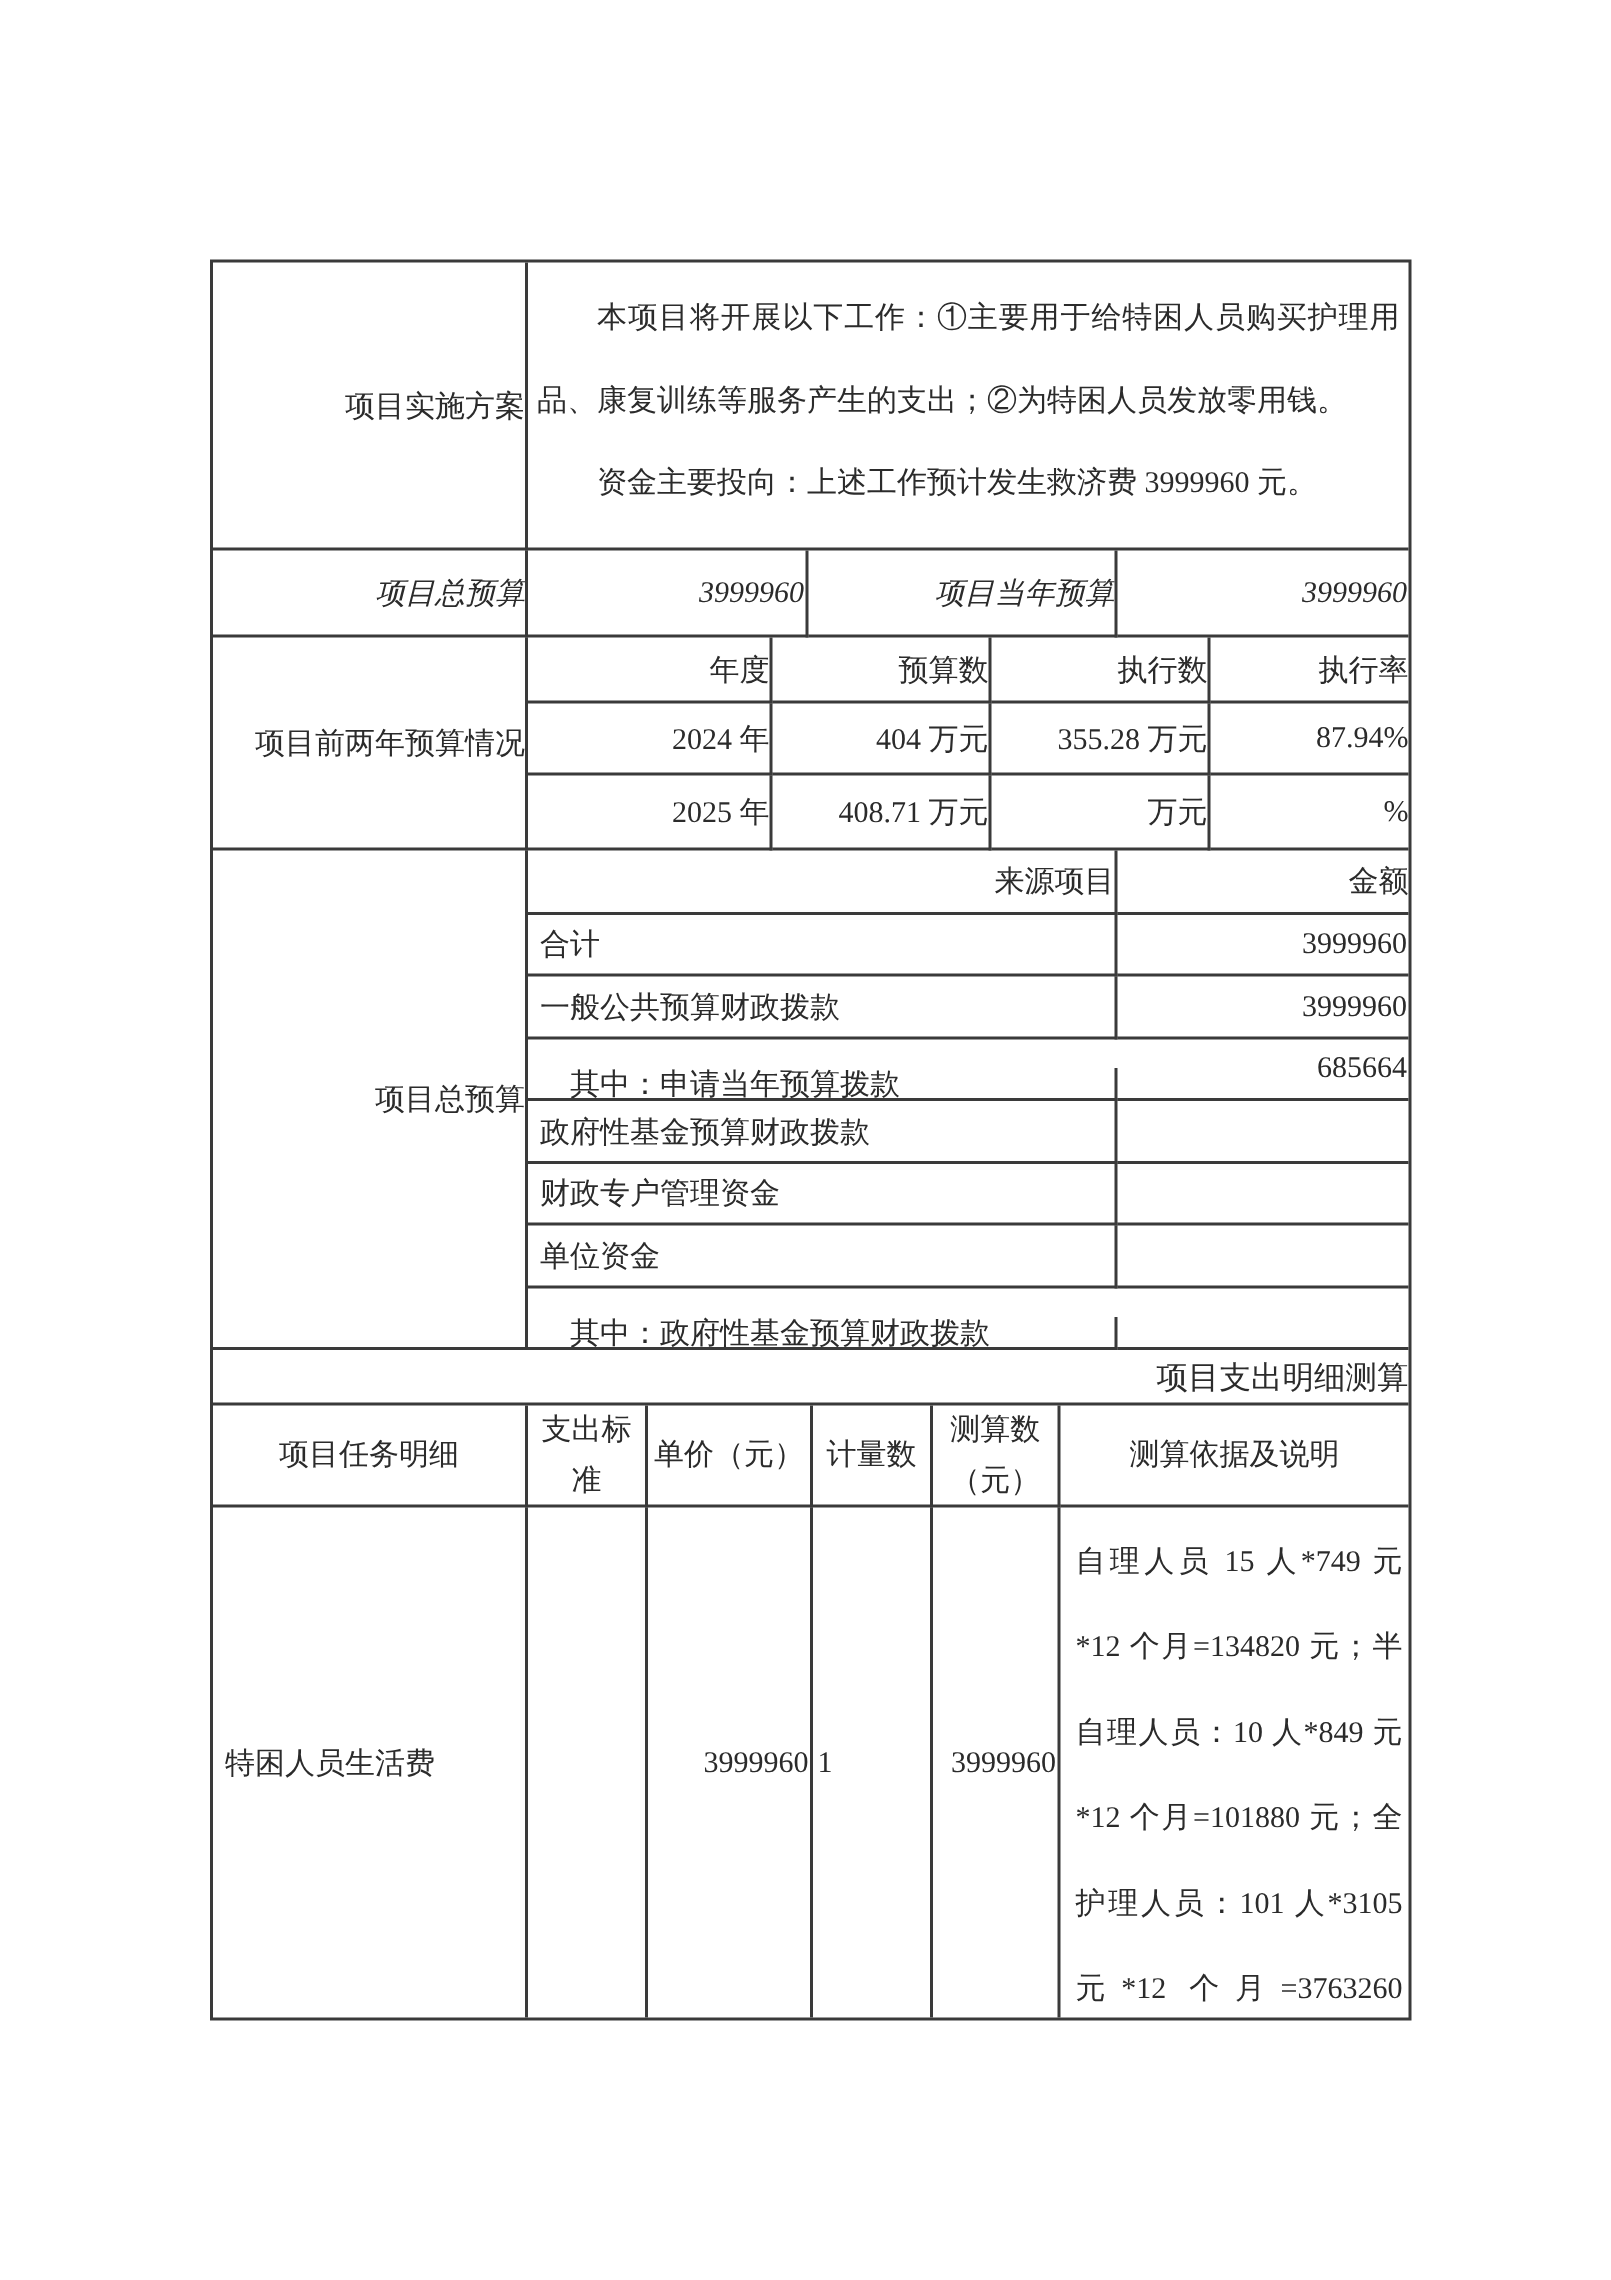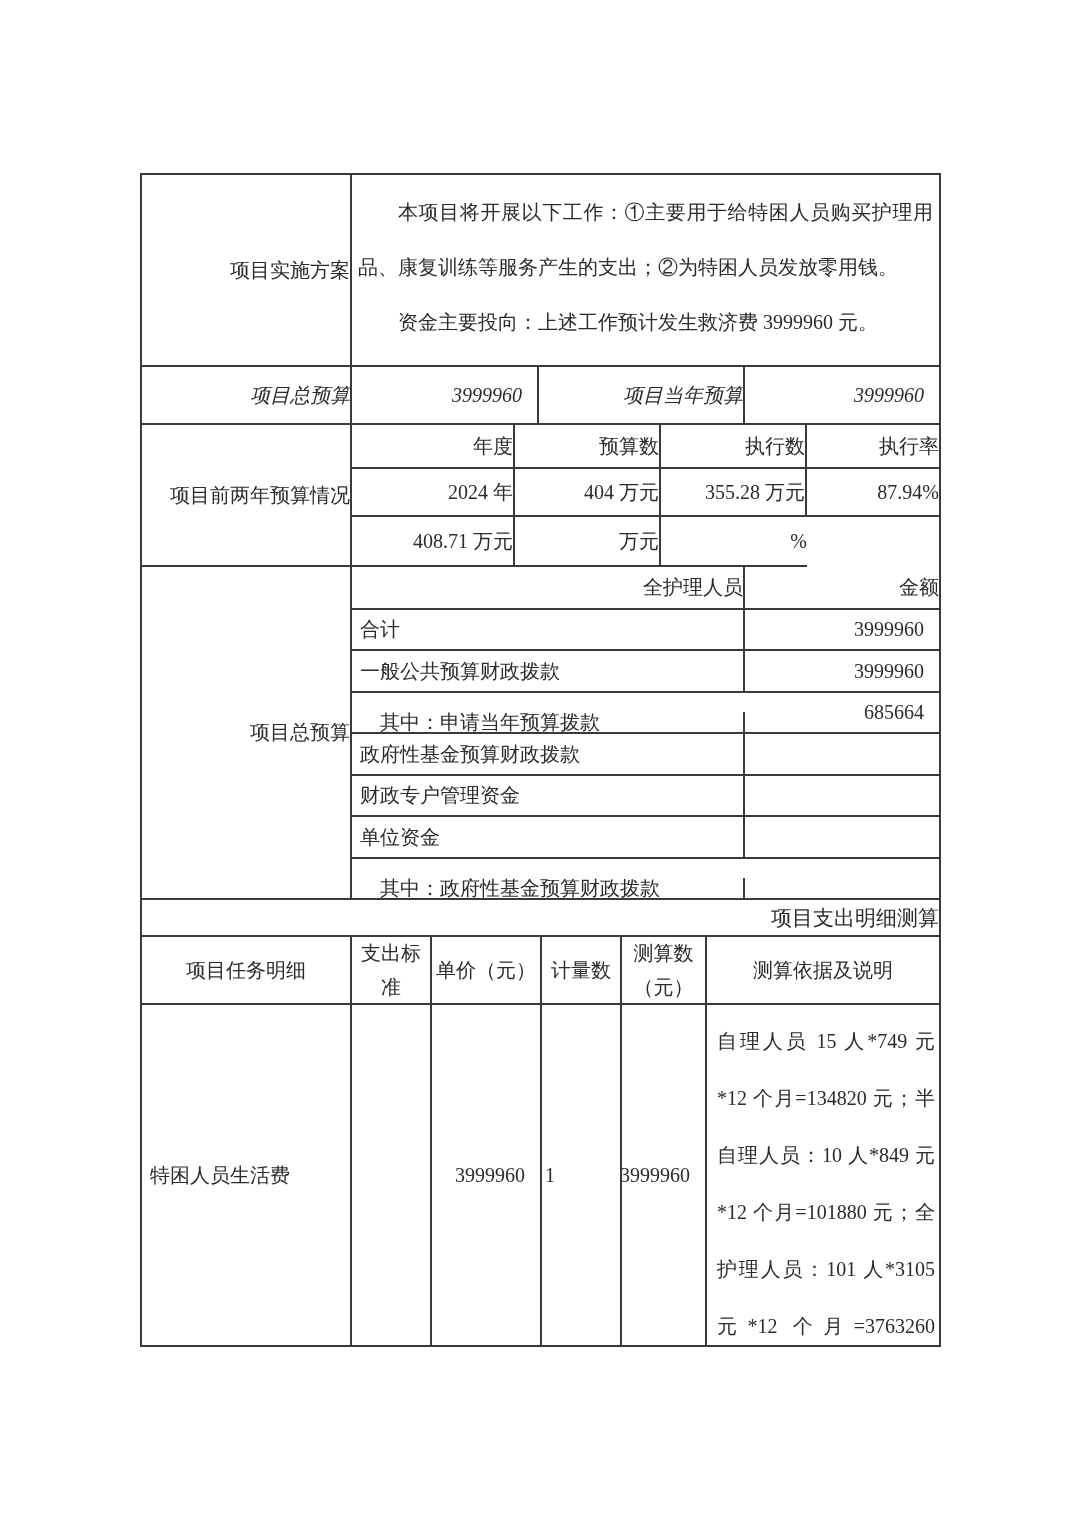--- a/index.html
+++ b/index.html
@@ -30,21 +30,21 @@
     box-sizing: border-box;
     border-right: 2px solid #3a3a3a;
     border-bottom: 2px solid #3a3a3a;
     display: flex;
     align-items: center;
     overflow: hidden;
   }
   .cell.br0 { border-right: none; }
   .cell.bb0 { border-bottom: none; }
   .c-center { justify-content: flex-end; text-align: center; }
-  .c-right  { justify-content: flex-end; padding-right: 15px; }
+  .c-right  { justify-content: flex-end; padding-right: 1px; }
   .c-left   { justify-content: flex-start; padding-left: 8px; }
   .c-indent { justify-content: flex-start; padding-left: 28px; margin-top: 19px; }
 
   
   .sec-impl { grid-template-columns: 210px 1fr; grid-template-rows: 192px; }
   .impl-body {
     display: block;
     padding: 10px 6px 0 6px;
     line-height: 55px;
     text-align: justify;
@@ -117,30 +117,31 @@
       <div class="cell c-center">年度</div>
       <div class="cell c-center">预算数</div>
       <div class="cell c-center">执行数</div>
       <div class="cell br0 c-center">执行率</div>
 
       <div class="cell c-center">2024 年</div>
       <div class="cell c-center">404 万元</div>
       <div class="cell c-center">355.28 万元</div>
       <div class="cell br0 c-center">87.94%</div>
 
+      <div class="cell c-center">2025 年</div>
       <div class="cell c-center">408.71 万元</div>
       <div class="cell c-center">万元</div>
       <div class="cell br0 c-center">%</div>
     </div>
 
     <div class="sec sec-funding">
       <div class="cell c-center funding-label">
         <span>项目总预算</span>
       </div>
-      <div class="cell c-center">全护理人员</div>
+      <div class="cell c-center">来源项目</div>
       <div class="cell br0 c-center">金额</div>
 
       <div class="cell c-left">合计</div>
       <div class="cell br0 c-right">3999960</div>
 
       <div class="cell c-left">一般公共预算财政拨款</div>
       <div class="cell br0 c-right">3999960</div>
 
       <div class="cell c-indent">其中：申请当年预算拨款</div>
       <div class="cell br0 c-right">685664</div>

